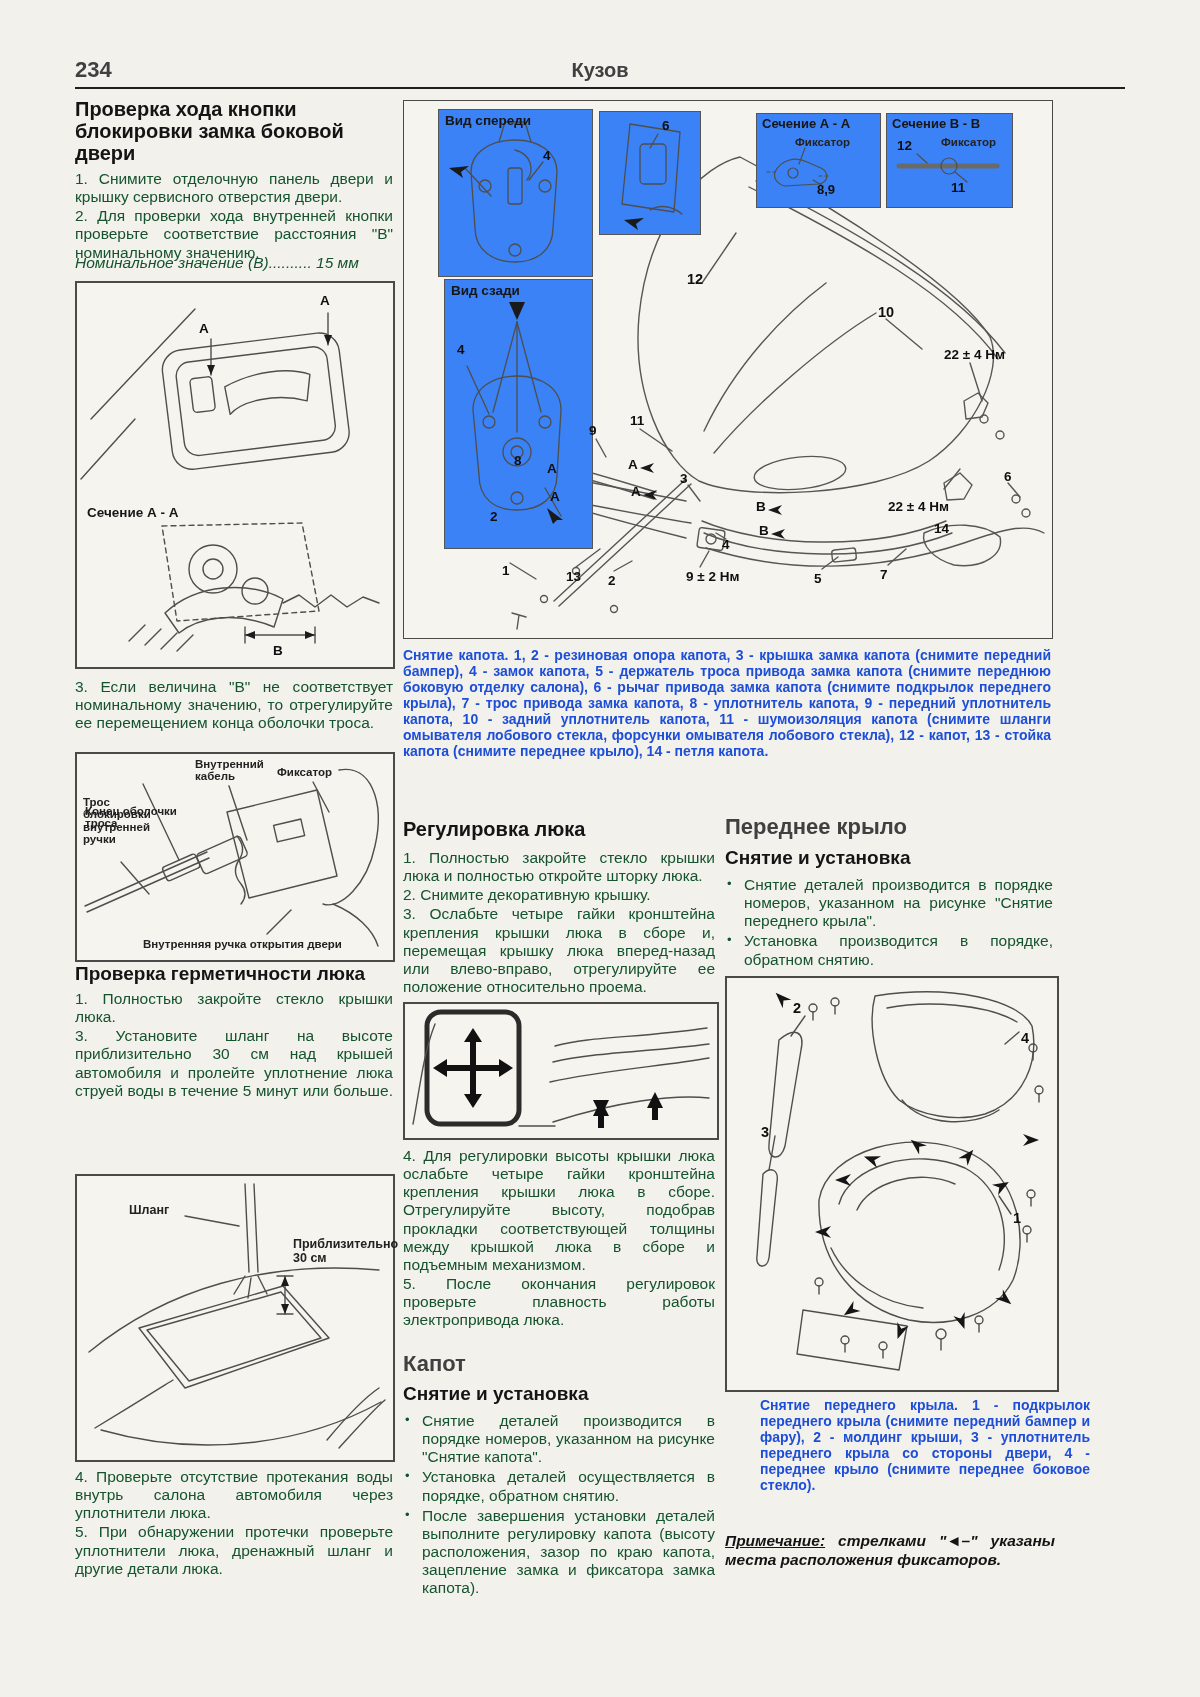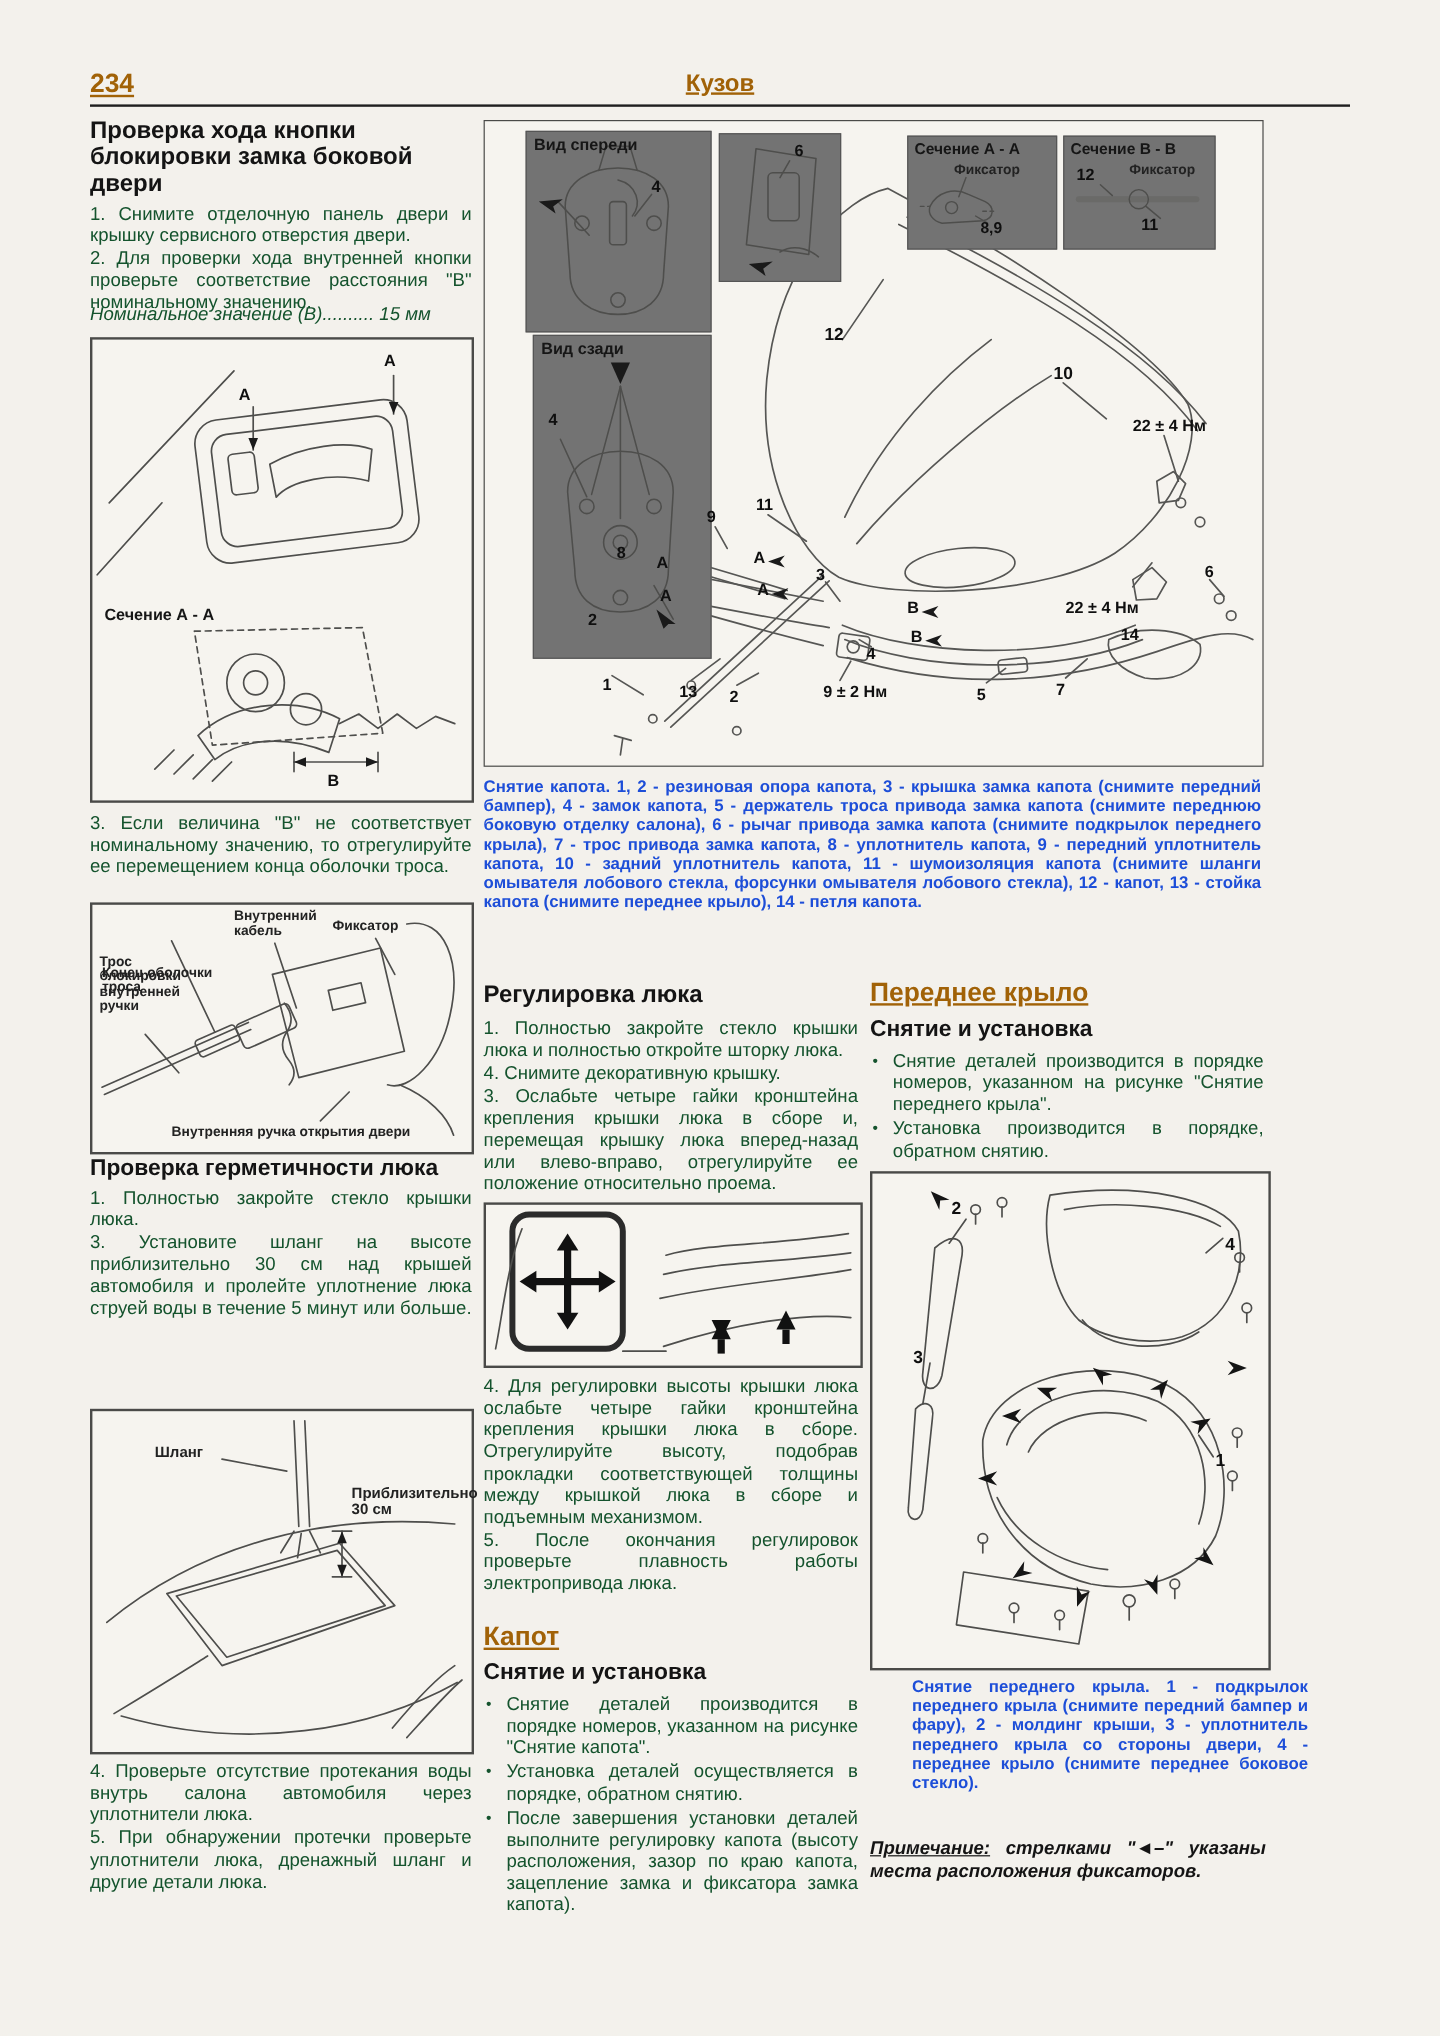--- a/index.html
+++ b/index.html
@@ -1,26 +1,26 @@
 <!DOCTYPE html>
 <html><head>
 <meta charset="utf-8">
 <style>
   html,body{margin:0;padding:0;background:#cfcdc8;}
   .page{position:relative;width:1200px;height:1697px;background:#f3f1ec;font-family:"Liberation Sans",sans-serif;color:#1c1c1c;overflow:hidden;}
   .abs{position:absolute;}
   .h1{font-weight:700;font-size:20px;line-height:1.1;color:#141414;}
-  .h1b{font-weight:700;font-size:22px;line-height:1.05;color:#a16207;text-decoration:underline;}
+  .h1b{font-weight:700;font-size:22px;line-height:1.05;color:#404040;}
   .h2{font-weight:700;font-size:18px;line-height:1.1;color:#141414;}
   .txt{font-size:15.5px;line-height:1.17;text-align:justify;color:#14532d;}
   .txt p{margin:0 0 1px 0;}
   .it{font-style:italic;}
   .cap{font-weight:700;font-size:14px;line-height:1.14;text-align:justify;color:#1d4ed8;}
   .figbox{position:absolute;border:2px solid #4a4a48;background:#f6f4ef;}
-  .innerbox{position:absolute;border:1.5px solid #555;background:#737373;}
+  .innerbox{position:absolute;border:1.5px solid #555;background:#3b82f6;}
   .fname{position:absolute;font-weight:700;font-size:13.5px;color:#161616;white-space:nowrap;}
   .flabel{position:absolute;font-size:11.5px;line-height:1.08;font-weight:600;color:#222;}
   .num{position:absolute;font-weight:700;font-size:13.5px;color:#0f0f0f;white-space:nowrap;}
   .bul{position:relative;padding-left:19px;margin-bottom:2px;}
   .bul .dot{position:absolute;left:2px;top:0px;font-size:13px;}
   .note{font-weight:700;font-style:italic;font-size:15.5px;line-height:1.22;text-align:justify;color:#141414;}
   .note .lbl{text-decoration:underline;}
   .rule{position:absolute;background:#1f1f1f;}
   svg{display:block;}
 </style>
@@ -337,21 +337,21 @@
     <span class="num" style="left:530px;top:376px;margin-top:44px;">14</span>
     <span class="num" style="left:484px;top:398px;">22 ± 4 Нм</span>
     <span class="num" style="left:600px;top:368px;">6</span>
   </div>
 
   <div class="abs cap" style="left:403px;top:648px;width:648px;">Снятие капота. 1, 2 - резиновая опора капота, 3 - крышка замка капота (снимите передний бампер), 4 - замок капота, 5 - держатель троса привода замка капота (снимите переднюю боковую отделку салона), 6 - рычаг привода замка капота (снимите подкрылок переднего крыла), 7 - трос привода замка капота, 8 - уплотнитель капота, 9 - передний уплотнитель капота, 10 - задний уплотнитель капота, 11 - шумоизоляция капота (снимите шланги омывателя лобового стекла, форсунки омывателя лобового стекла), 12 - капот, 13 - стойка капота (снимите переднее крыло), 14 - петля капота.</div>
 
   <div class="abs h1" style="left:403px;top:818px;width:312px;">Регулировка люка</div>
   <div class="abs txt" style="left:403px;top:849px;width:312px;">
     <p>1. Полностью закройте стекло крышки люка и полностью откройте шторку люка.</p>
-    <p>4. Снимите декоративную крышку.</p>
+    <p>2. Снимите декоративную крышку.</p>
     <p>3. Ослабьте четыре гайки кронштейна крепления крышки люка в сборе и, перемещая крышку люка вперед-назад или влево-вправо, отрегулируйте ее положение относительно проема.</p>
   </div>
 
   <div class="figbox" style="left:403px;top:1002px;width:312px;height:134px;">
     <svg width="308" height="130" viewBox="0 0 308 130">
       <g fill="none" stroke="#2b2b2b" stroke-width="5" stroke-linejoin="round">
         <rect x="22" y="8" width="92" height="112" rx="14"></rect>
       </g>
       <g fill="none" stroke="#4e4e4c" stroke-width="1.4" stroke-linecap="round">
         <path d="M8,120 C14,90 18,50 30,20"></path>

